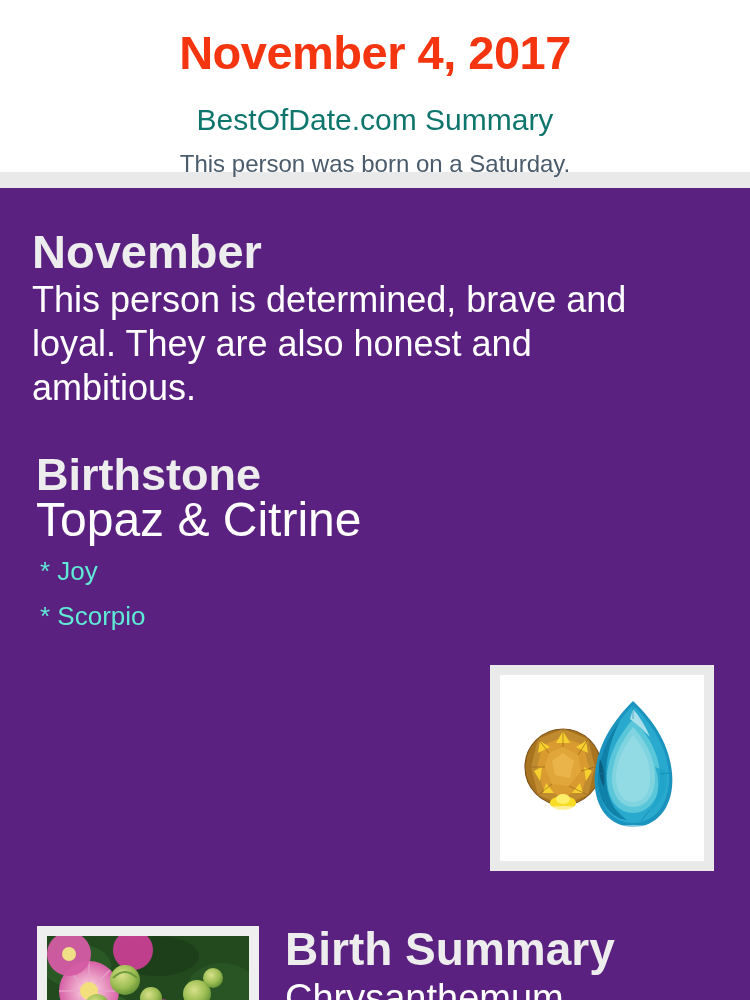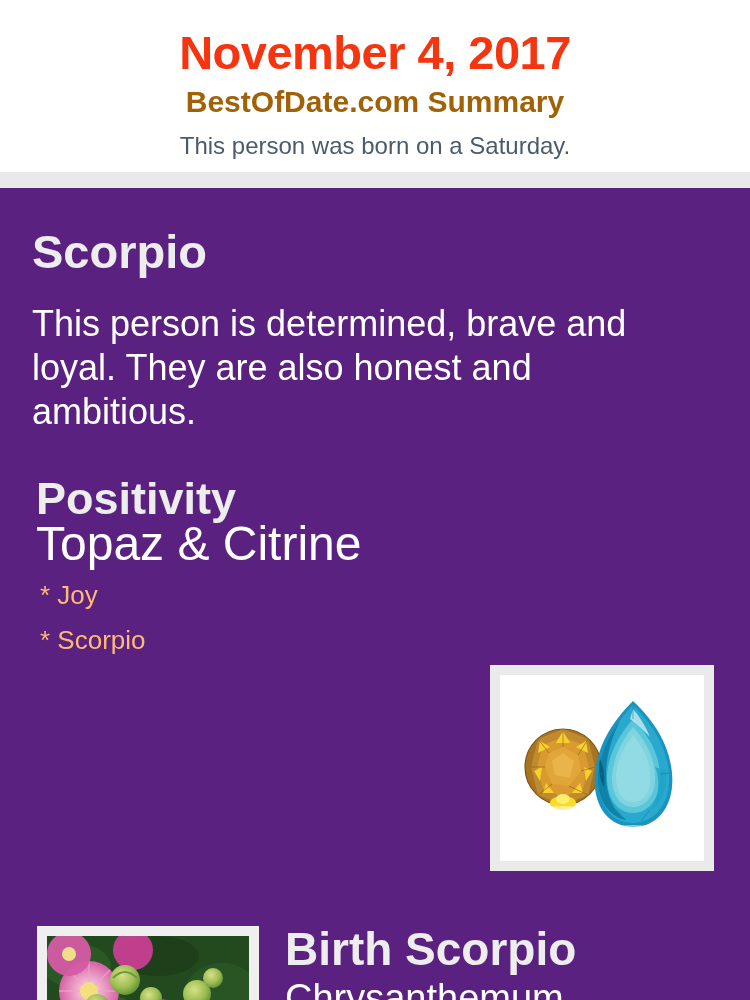--- a/index.html
+++ b/index.html
@@ -22,25 +22,25 @@
     padding-top:24px;
   }
   .date-title {
     color:#f4350f;
     font-size:47px;
     font-weight:bold;
     line-height:58px;
     letter-spacing:-0.5px;
   }
   .site-summary {
-    color:#a16207;
+    color:#0f766e;
     font-size:30px;
-    font-weight:bold;
+    font-weight:normal;
     line-height:40px;
-    margin-top:0;
+    margin-top:18px;
   }
   .born-line {
     color:#4a5b6b;
     font-size:24px;
     font-weight:normal;
     line-height:33px;
     margin-top:7px;
   }
   .divider-band { height:16px; background:#e9e9ea; }
 
@@ -58,21 +58,21 @@
     color:#ededed;
     font-size:47px;
     font-weight:bold;
     line-height:52px;
   }
   .zodiac-desc {
     color:#ffffff;
     font-size:36px;
     font-weight:normal;
     line-height:44px;
-    margin-top:24px;
+    margin-top:0;
     max-width:670px;
   }
 
   
   .birthstone-block { position:relative; margin-top:40px; }
   .birthstone-text { padding-left:36px; width:460px; }
   .section-heading {
     color:#ededed;
     font-size:45px;
     font-weight:bold;
@@ -80,21 +80,21 @@
   }
   .section-sub {
     color:#ffffff;
     font-size:48px;
     font-weight:normal;
     line-height:44px;
     margin-top:-2px;
   }
   .trait-list { margin-top:7px; }
   .trait-item {
-    color:#fdba74;
+    color:#5eead4;
     font-size:26px;
     font-weight:normal;
     line-height:45px;
     padding-left:4px;
   }
 
   
   .img-frame {
     position:absolute;
     background:#eaeaea;
@@ -133,27 +133,27 @@
     <div class="date-title">November 4, 2017</div>
     <div class="site-summary">BestOfDate.com Summary</div>
     <div class="born-line">This person was born on a Saturday.</div>
   </div>
 
   <div class="divider-band"></div>
 
   <div class="body-panel">
 
     <div class="zodiac">
-      <div class="zodiac-name">Scorpio</div>
+      <div class="zodiac-name">November</div>
       <div class="zodiac-desc">This person is determined, brave and loyal. They are also honest and ambitious.</div>
     </div>
 
     <div class="birthstone-block">
       <div class="birthstone-text">
-        <div class="section-heading">Positivity</div>
+        <div class="section-heading">Birthstone</div>
         <div class="section-sub">Topaz &amp; Citrine</div>
         <div class="trait-list">
           <div class="trait-item">* Joy</div>
           <div class="trait-item">* Scorpio</div>
         </div>
       </div>
     </div>
 
     <div class="img-frame gem-frame">
       <div class="img-frame-inner">
@@ -365,19 +365,19 @@
               <circle cx="172" cy="116" r="9" fill="#8fae4c"></circle>
             </g>
           <g>
               <circle cx="64" cy="108" r="8" fill="#7da242"></circle>
             </g>
         </svg>
       </div>
     </div>
 
     <div class="flower-text">
-      <div class="section-heading">Birth Scorpio</div>
+      <div class="section-heading">Birth Summary</div>
       <div class="section-sub">Chrysanthemum</div>
 
     </div>
 
   </div>
 </div>
 
 </body></html>

